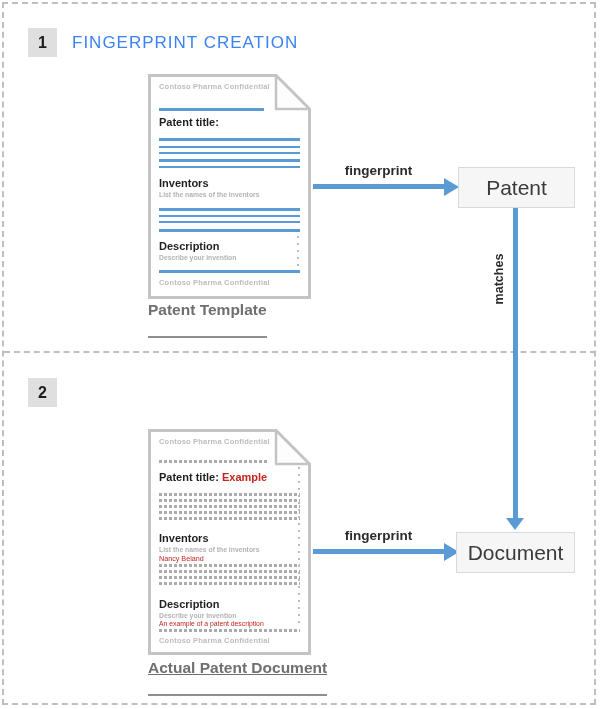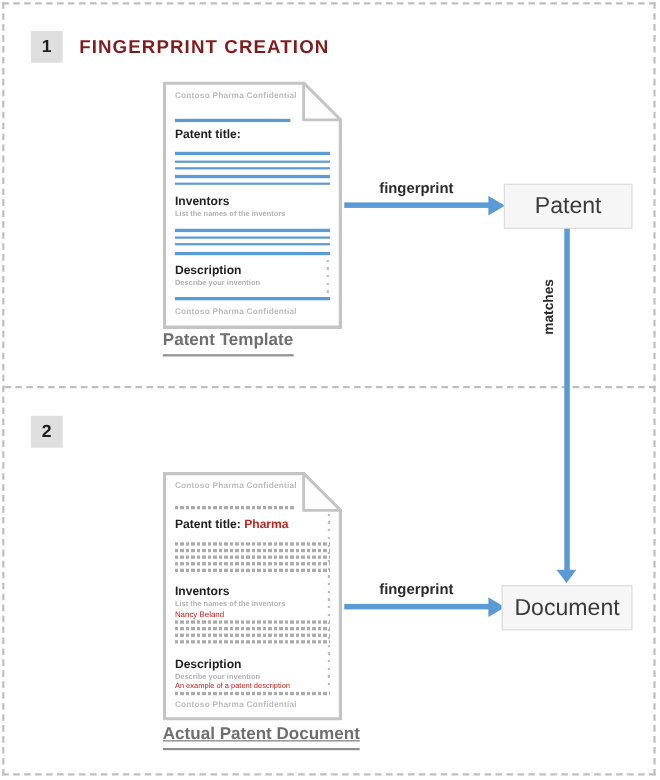--- a/index.html
+++ b/index.html
@@ -15,21 +15,21 @@
   .divider{
     position:absolute;left:4px;top:351px;width:592px;height:0;
     border-top:2px dashed #bfbfbf;
   }
   .badge{
     position:absolute;width:29px;height:29px;background:#dfdfdf;
     color:#1c1c1c;font-size:16px;font-weight:bold;
     display:flex;align-items:center;justify-content:center;
   }
   .sec-title{
-    position:absolute;color:#7f1d1d;font-size:17px;font-weight:bold;
+    position:absolute;color:#3b82f6;font-size:17px;font-weight:normal;
     letter-spacing:1px;line-height:29px;white-space:nowrap;
   }
   
   .doc{position:absolute;width:191px;}
   .doc svg{position:absolute;left:0;top:0;}
   .doc .content{position:absolute;left:0;top:0;width:100%;height:100%;}
   .doc-header,.doc-footer{
     position:absolute;left:11px;font-size:7.5px;font-weight:bold;
     color:#bcbcbc;letter-spacing:.2px;white-space:nowrap;
   }
@@ -44,21 +44,21 @@
     background:repeating-linear-gradient(90deg,#ababab 0 3px,transparent 3px 5px);
   }
   .vdots{
     position:absolute;width:2px;
     background:repeating-linear-gradient(180deg,#bdbdbd 0 2px,transparent 2px 7px);
   }
   .caption{
     position:absolute;font-size:15.5px;font-weight:bold;color:#6f6f6f;
     white-space:nowrap;
   }
-  .caption span{border-bottom:2px solid #8f8f8f;padding-bottom:4px;}
+  .caption span{border-bottom:2px solid #8f8f8f;padding-bottom:18px;}
   
   .shaft-h{position:absolute;height:5px;background:var(--blue);}
   .head-right{
     position:absolute;width:0;height:0;
     border-left:15px solid var(--blue);
     border-top:9px solid transparent;border-bottom:9px solid transparent;
   }
   .shaft-v{position:absolute;width:5px;background:var(--blue);}
   .head-down{
     position:absolute;width:0;height:0;
@@ -139,21 +139,21 @@
   </div>
 
   <div class="doc" style="left:148px;top:429px;height:226px;">
     <svg width="163" height="226" viewBox="0 0 163 226">
       <path d="M1.5 1.5 L128 1.5 L161.5 35 L161.5 224.5 L1.5 224.5 Z" fill="#ffffff" stroke="#c4c4c4" stroke-width="3"></path>
       <path d="M128 1.5 L128 35 L161.5 35 Z" fill="#fdfdfd" stroke="#c4c4c4" stroke-width="2.5" stroke-linejoin="round"></path>
     </svg>
     <div class="content">
       <div class="doc-header" style="top:8px;">Contoso Pharma Confidential</div>
       <div class="squig" style="top:31px;width:110px;"></div>
-      <div class="h-label" style="top:42px;"><span>Patent title:</span> <span class="red-val">Pharma</span></div>
+      <div class="h-label" style="top:42px;"><span>Patent title:</span> <span class="red-val">Example</span></div>
       <div class="squig" style="top:64px;"></div>
       <div class="squig" style="top:70px;"></div>
       <div class="squig" style="top:76px;"></div>
       <div class="squig" style="top:82px;"></div>
       <div class="squig" style="top:88px;"></div>
       <div class="h-label" style="top:103px;">Inventors</div>
       <div class="hint" style="top:117px;">List the names of the inventors</div>
       <div class="red-line" style="top:125px;">Nancy Beland</div>
       <div class="squig" style="top:135px;"></div>
       <div class="squig" style="top:141px;"></div>

